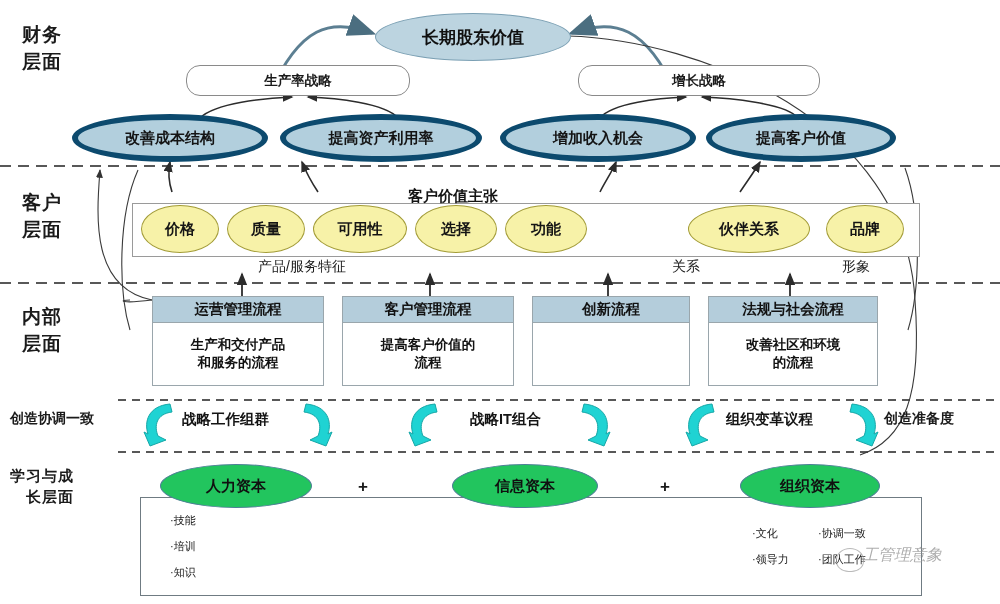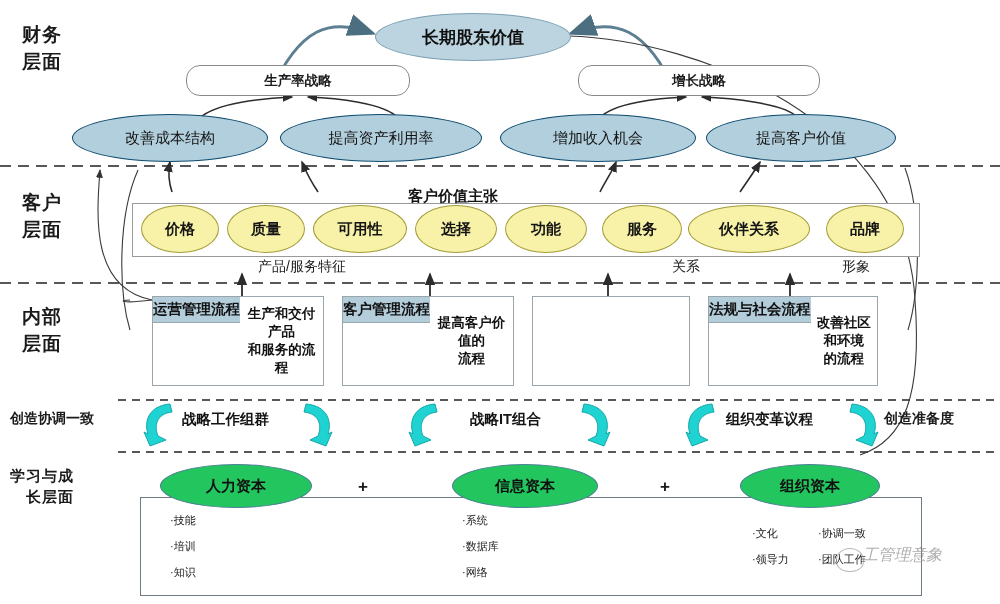--- a/index.html
+++ b/index.html
@@ -28,23 +28,23 @@
     font-weight:bold;color:#1b1b1b;
     line-height:1.42;
     letter-spacing:1px;
   }
   .layer-label.big{font-size:19px;}
   .layer-label.small{font-size:15px;}
 
   
   .fin-ellipse{
     background:#b2cfdd;
-    border:1px solid #0c4a6e;
+    border:6px solid #0c4a6e;
     border-radius:50%;
-    color:#141414;font-size:15px;font-weight:normal;
+    color:#141414;font-size:15px;font-weight:bold;
   }
   .top-ellipse{
     background:#bcd4e0;
     border:1px solid #7a9fb3;
     border-radius:50%;
     color:#101010;font-size:17px;font-weight:bold;justify-content:center;
   }
   .strategy-box{
     background:#ffffff;
     border:1px solid #8a8a8a;
@@ -69,21 +69,21 @@
   }
   .cvp-caption{
     position:absolute;z-index:11;
     font-size:14px;color:#1c1c1c;font-weight:normal;
   }
 
   
   .proc-box{
     position:absolute;z-index:10;box-sizing:border-box;
     background:#ffffff;border:1px solid #9aa6ac;
-    display:flex;flex-direction:row;
+    display:flex;flex-direction:column;
   }
   .proc-head{
     background:#b4cddb;
     border-bottom:1px solid #9aa6ac;
     color:#121212;font-size:14.5px;font-weight:bold;
     display:flex;align-items:center;justify-content:center;
     height:25px;
   }
   .proc-body{
     flex:1;display:flex;align-items:center;justify-content:center;
@@ -240,23 +240,20 @@
   </div>
   <div class="node cvp-ellipse" style="left:313px;top:205px;width:94px;height:48px;">
     <span>可用性</span>
   </div>
   <div class="node cvp-ellipse" style="left:415px;top:205px;width:82px;height:48px;">
     <span>选择</span>
   </div>
   <div class="node cvp-ellipse" style="left:505px;top:205px;width:82px;height:48px;">
     <span>功能</span>
   </div>
-  <div class="node cvp-ellipse" style="left:602px;top:205px;width:80px;height:48px;">
-    <span>服务</span>
-  </div>
   <div class="node cvp-ellipse" style="left:688px;top:205px;width:122px;height:48px;">
     <span>伙伴关系</span>
   </div>
   <div class="node cvp-ellipse" style="left:826px;top:205px;width:78px;height:48px;">
     <span>品牌</span>
   </div>
 
   <div class="cvp-caption" style="left:258px;top:258px;">产品/服务特征</div>
   <div class="cvp-caption" style="left:672px;top:258px;">关系</div>
   <div class="cvp-caption" style="left:842px;top:258px;">形象</div>
@@ -280,20 +277,21 @@
     <div class="proc-head">客户管理流程</div>
     <div class="proc-body">
       <span>
         <span>提高客户价值的</span><br>
         <span>流程</span>
       </span>
     </div>
   </div>
 
   <div class="proc-box" style="left:532px;top:296px;width:158px;height:90px;">
+    <div class="proc-head">创新流程</div>
   </div>
 
   <div class="proc-box" style="left:708px;top:296px;width:170px;height:90px;">
     <div class="proc-head">法规与社会流程</div>
     <div class="proc-body">
       <span>
         <span>改善社区和环境</span><br>
         <span>的流程</span>
       </span>
     </div>
@@ -344,25 +342,20 @@
   <div class="node lg-ellipse" style="left:740px;top:464px;width:140px;height:44px;">
     <span>组织资本</span>
   </div>
 
   <div class="lg-list" style="left:170px;top:507px;">
     <div>·技能</div>
     <div>·培训</div>
     <div>·知识</div>
   </div>
 
-  <div class="lg-list" style="left:462px;top:507px;">
-    <div>·系统</div>
-    <div>·数据库</div>
-    <div>·网络</div>
-  </div>
 
   <div class="lg-list" style="left:752px;top:520px;">
     <div>·文化</div>
     <div>·领导力</div>
   </div>
   <div class="lg-list" style="left:818px;top:520px;">
     <div>·协调一致</div>
     <div>·团队工作</div>
   </div>
 

